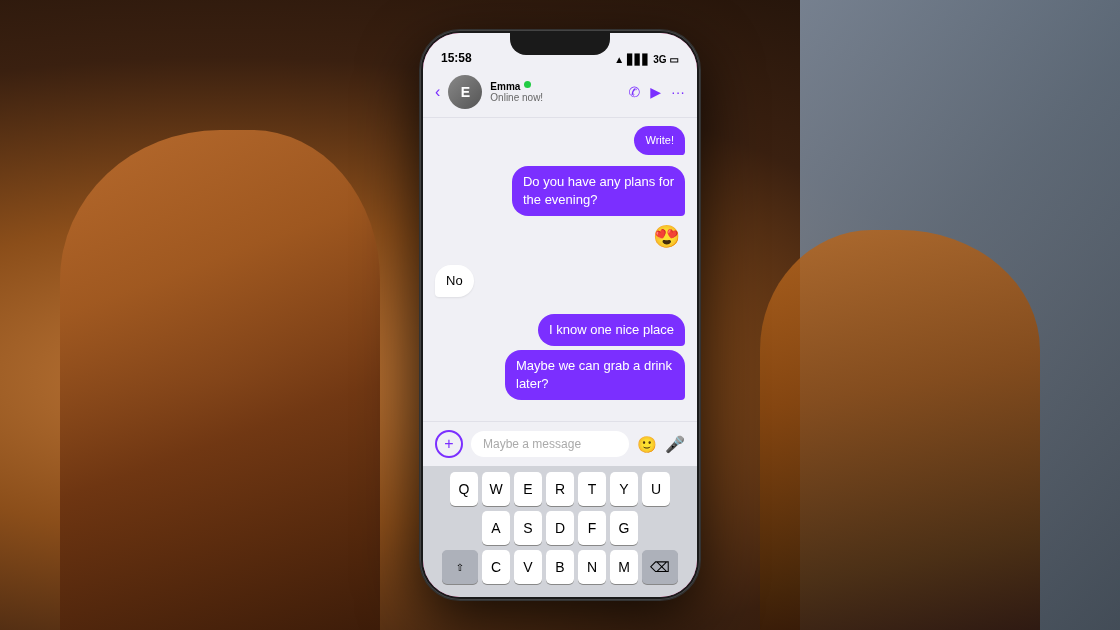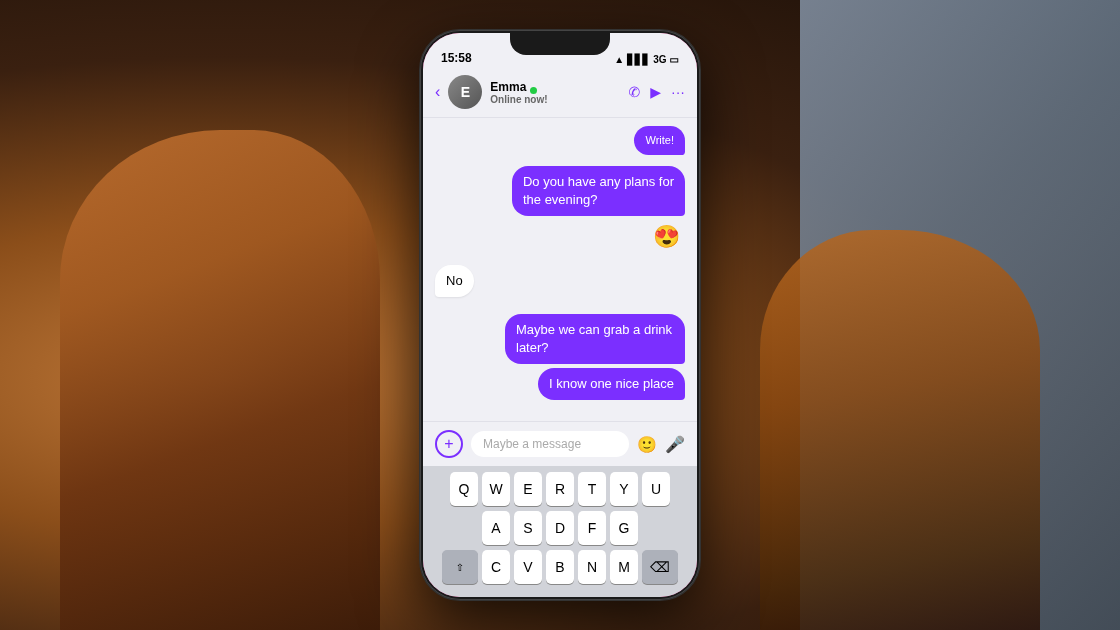--- a/index.html
+++ b/index.html
@@ -152,38 +152,37 @@
       align-items: center;
       justify-content: center;
       font-size: 14px;
       color: #fff;
       font-weight: 600;
     }
     .contact-info {
       flex: 1;
     }
     .contact-name {
-      font-size: 12px;
+      font-size: 10px;
       font-weight: 700;
       color: #000;
       display: flex;
-      align-items: flex-end;
+      align-items: flex-start;
       gap: 4px;
     }
     .online-dot {
       width: 7px;
       height: 7px;
       background: #22cc44;
       border-radius: 50%;
       display: inline-block;
     }
     .contact-status {
       font-size: 10px;
       color: #666;
-      font-weight: bold;
     }
     .header-icons {
       display: flex;
       gap: 10px;
       align-items: center;
       color: #7b2fff;
       font-size: 14px;
     }
 
     
@@ -348,22 +347,22 @@
 
         <div class="messages-area">
           <div class="msg-bubble msg-sent" style="font-size:11px;">Write!</div>
           <div class="spacer"></div>
           <div class="msg-bubble msg-sent">Do you have any plans for<br>the evening?</div>
           <div class="msg-bubble msg-sent msg-emoji">😍</div>
           <div class="spacer"></div>
           <div class="msg-bubble msg-received">No</div>
           <div class="spacer"></div>
           <div class="spacer"></div>
+          <div class="msg-bubble msg-sent">I know one nice place</div>
           <div class="msg-bubble msg-sent">Maybe we can grab a drink later?</div>
-          <div class="msg-bubble msg-sent">I know one nice place</div>
           <div class="spacer"></div>
 
           <div class="spacer"></div>
 
         </div>
 
         <div class="input-area">
           <div class="input-plus">+</div>
           <div class="msg-input">Maybe a message</div>
           <div class="input-icons">

